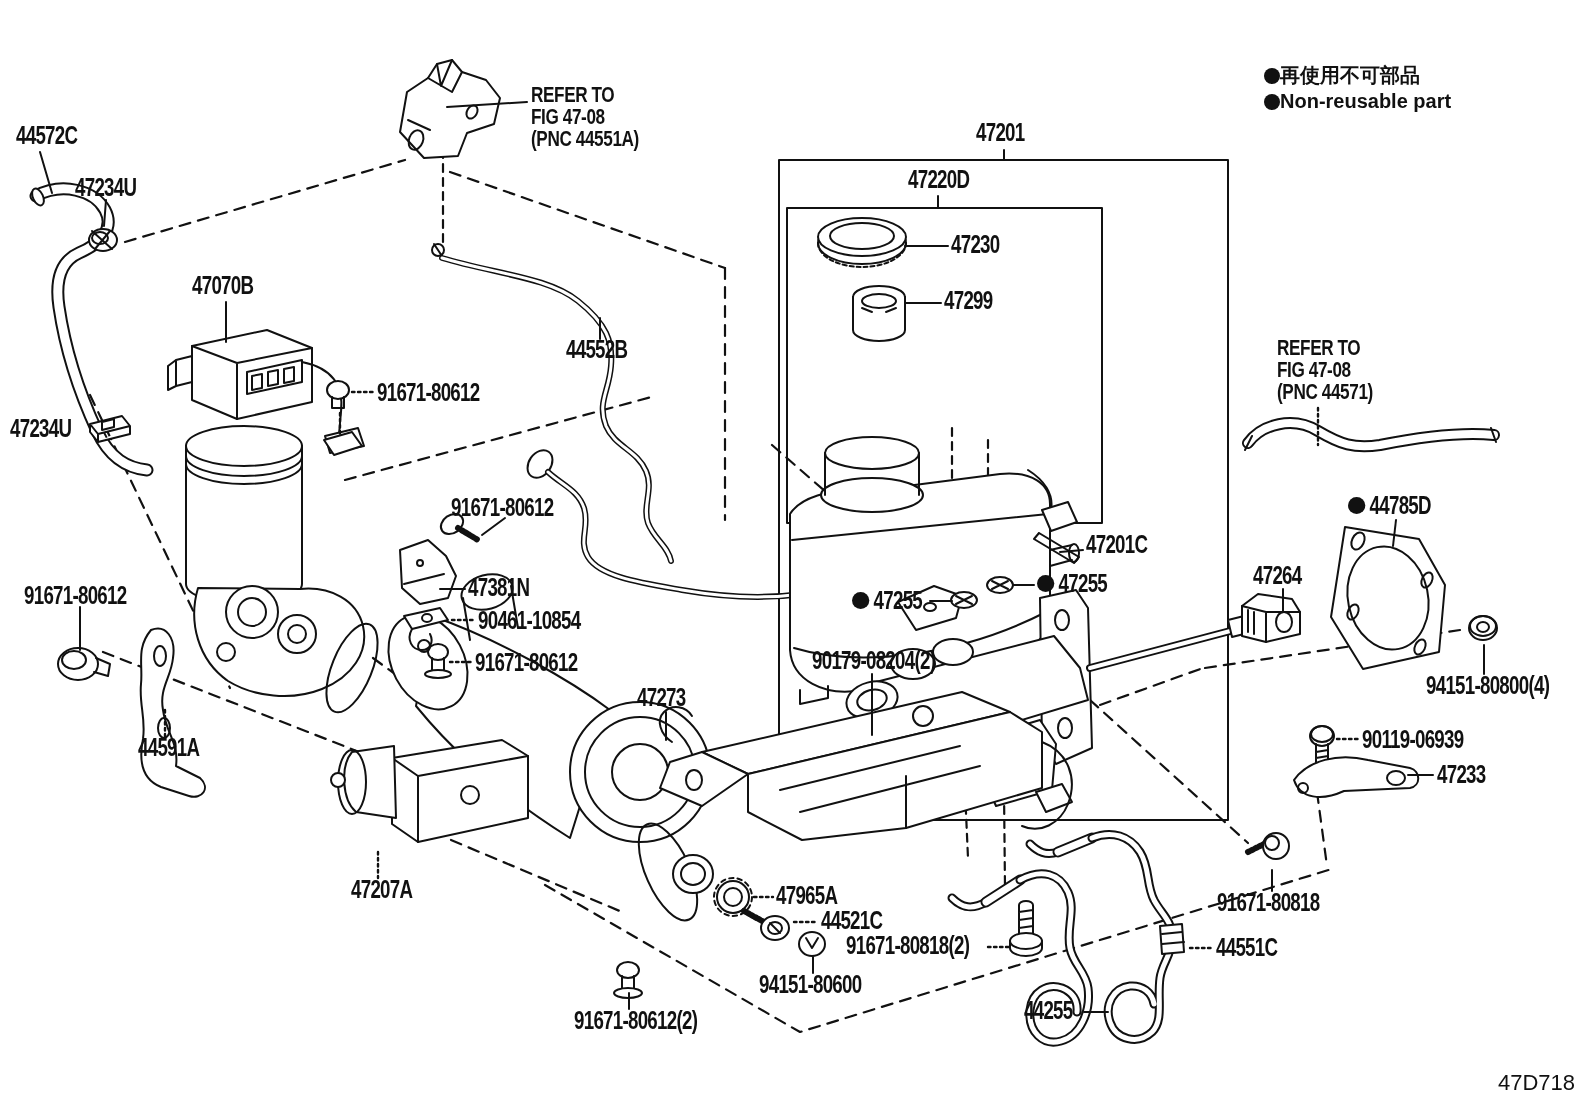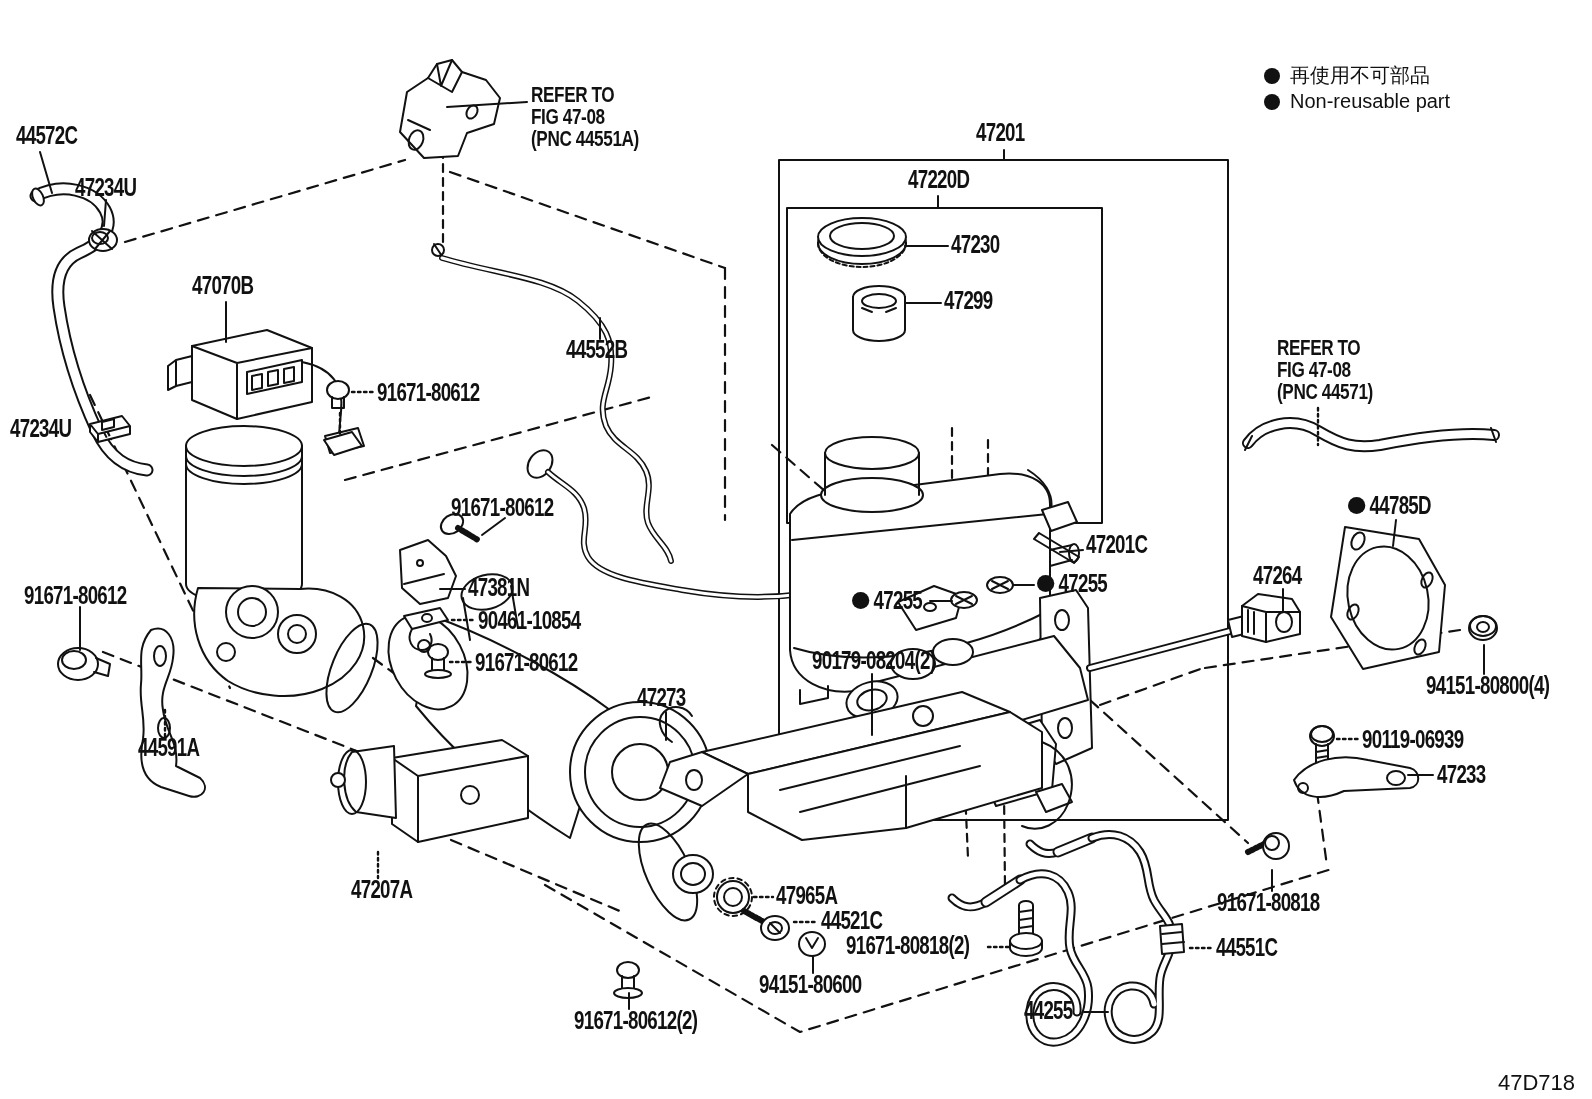--- a/index.html
+++ b/index.html
@@ -15,21 +15,21 @@
   #art .thr{stroke-dasharray:2 2;stroke-width:6;}
   #art .t13{stroke-width:13}#art .t12{stroke-width:12}#art .t11{stroke-width:11}
   #art .t9{stroke-width:9}#art .t8{stroke-width:8}#art .t7{stroke-width:7}
   #art .t6{stroke-width:6}#art .t5{stroke-width:5}#art .t4{stroke-width:4}#art .t3{stroke-width:3}
   .callout{position:absolute;font-weight:bold;font-size:26px;line-height:1;letter-spacing:-1px;
            transform:scaleX(0.72);transform-origin:0 0;white-space:nowrap;
            display:flex;align-items:center;gap:6px;color:#111;}
   .dot{width:24px;height:17px;border-radius:50%;background:#111;flex:none;}
   .note{position:absolute;font-weight:bold;font-size:22px;line-height:22px;letter-spacing:-0.5px;
         transform:scaleX(0.78);transform-origin:0 0;white-space:nowrap;color:#111;}
-  .legend-row{position:absolute;font-size:20px;font-weight:normal;display:flex;align-items:center;gap:10px;
+  .legend-row{position:absolute;font-size:20px;font-weight:bold;display:flex;align-items:center;
               white-space:nowrap;color:#111;}
   .ldot{width:16px;height:16px;border-radius:50%;background:#111;flex:none;}
   .figcode{position:absolute;font-size:22px;letter-spacing:0;color:#111;}
 </style>
 </head>
 <body>
 
 <div id="stage">
 
 <svg id="art" width="1592" height="1099" viewBox="0 0 1592 1099">

